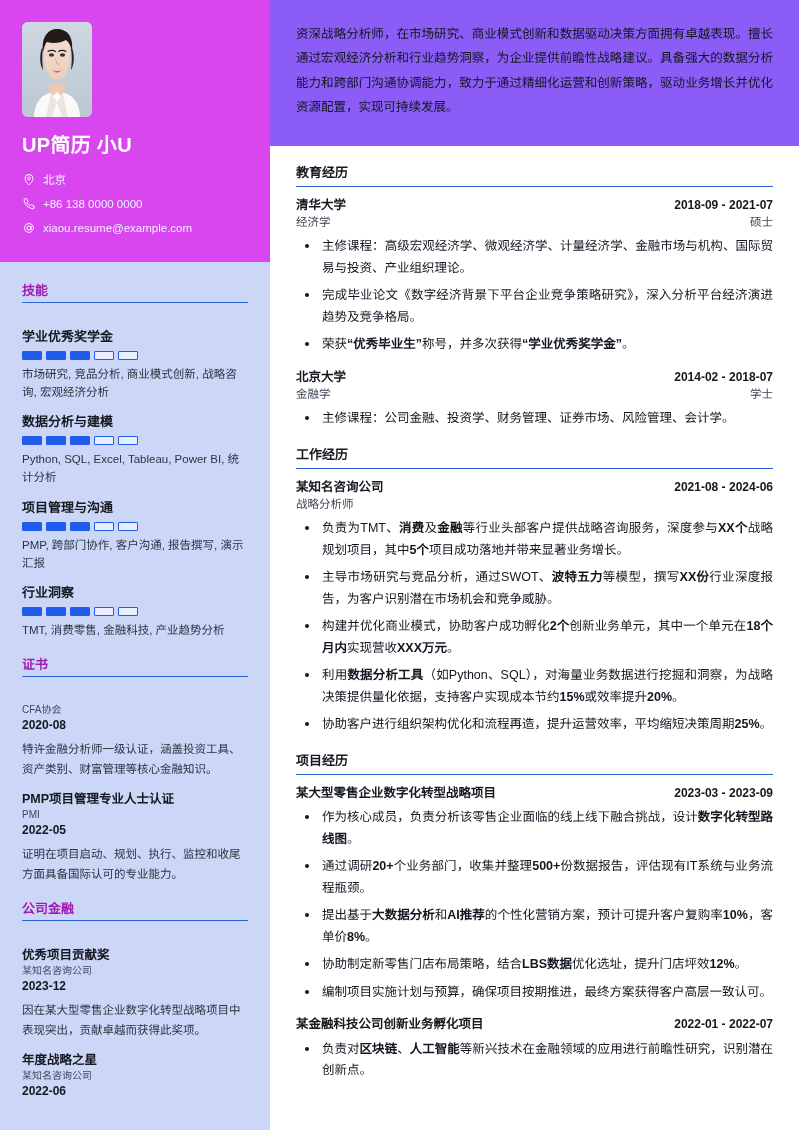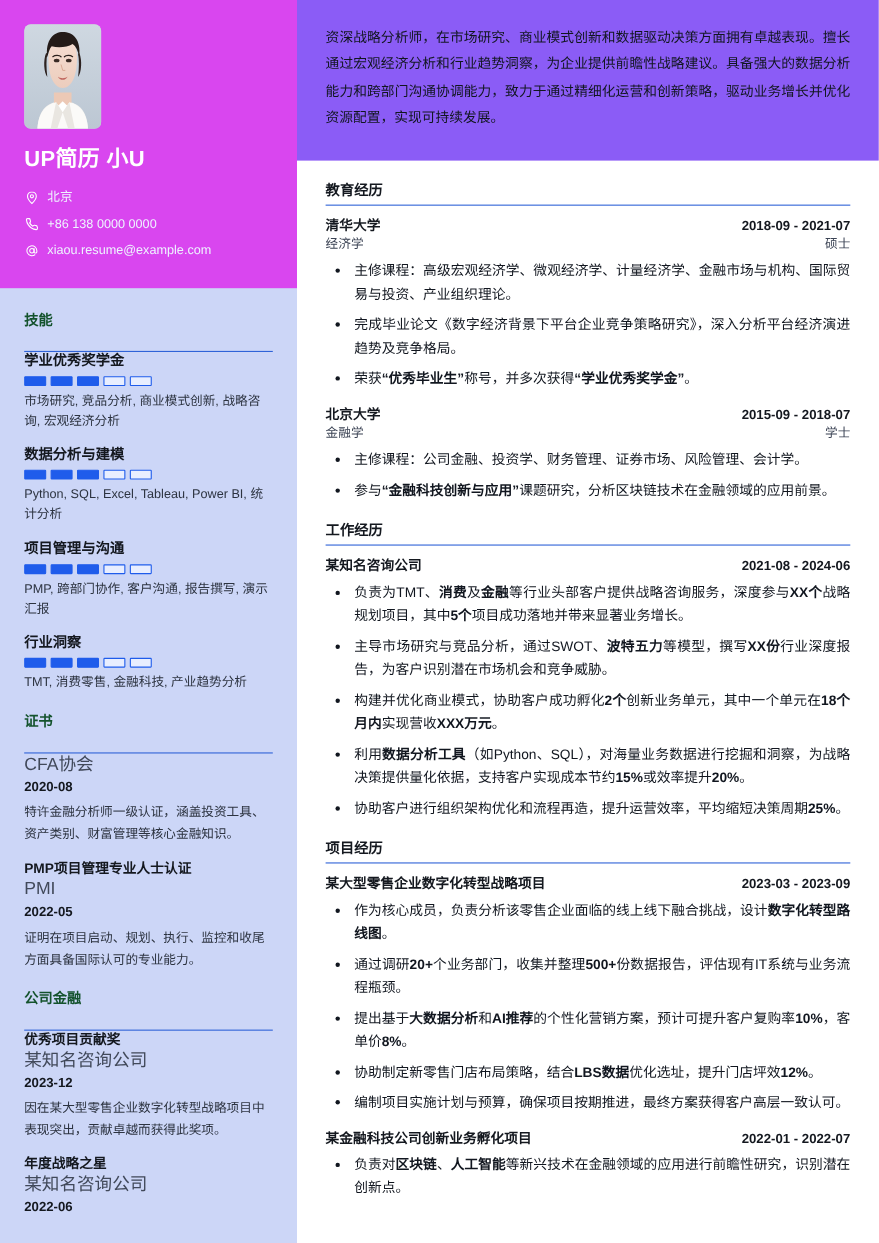--- a/index.html
+++ b/index.html
@@ -65,24 +65,24 @@
     align-items: center;
     justify-content: center;
   }
   .c-icon svg { display: block; }
 
   .sidebar-body { padding: 18px 22px 16px 22px; }
 
   .side-sec-title {
     font-size: 13px;
     font-weight: bold;
-    color: #14532d;
-    padding-bottom: 20px;
+    color: #a21caf;
+    padding-bottom: 3px;
     border-bottom: 1.5px solid #2f63d8;
-    margin-bottom: 0;
+    margin-bottom: 26px;
   }
   .side-sec { margin-bottom: 14px; }
 
   .skill-name {
     font-size: 13px;
     font-weight: bold;
     color: #14181f;
     margin-bottom: 5px;
     line-height: 1.3;
   }
@@ -106,21 +106,21 @@
   }
   .skill-block:last-child .skill-desc { margin-bottom: 4px; }
 
   .item-title {
     font-size: 12.5px;
     font-weight: bold;
     color: #14181f;
     line-height: 1.35;
   }
   .item-org {
-    font-size: 16px;
+    font-size: 10px;
     color: #41495a;
     line-height: 1.4;
   }
   .item-date {
     font-size: 12px;
     font-weight: bold;
     color: #14181f;
     line-height: 1.4;
   }
   .item-desc {
@@ -401,41 +401,41 @@
           <ul class="bullets">
             <li>主修课程：高级宏观经济学、微观经济学、计量经济学、金融市场与机构、国际贸易与投资、产业组织理论。</li>
             <li>完成毕业论文《数字经济背景下平台企业竞争策略研究》，深入分析平台经济演进趋势及竞争格局。</li>
             <li>荣获<b>“优秀毕业生”</b>称号，并多次获得<b>“学业优秀奖学金”</b>。</li>
           </ul>
         </div>
 
         <div class="entry">
           <div class="entry-line">
             <span class="entry-title">北京大学</span>
-            <span class="entry-date">2015-09 - 2018-07</span>
+            <span class="entry-date">2014-02 - 2018-07</span>
           </div>
           <div class="entry-line">
             <span class="entry-sub">金融学</span>
             <span class="entry-degree">学士</span>
           </div>
           <ul class="bullets">
             <li>主修课程：公司金融、投资学、财务管理、证券市场、风险管理、会计学。</li>
-            <li>参与<b>“金融科技创新与应用”</b>课题研究，分析区块链技术在金融领域的应用前景。</li>
           </ul>
         </div>
       </section>
 
       <section class="main-sec">
         <div class="main-sec-title">工作经历</div>
 
         <div class="entry">
           <div class="entry-line">
             <span class="entry-title">某知名咨询公司</span>
             <span class="entry-date">2021-08 - 2024-06</span>
           </div>
+          <div class="entry-sub">战略分析师</div>
           <ul class="bullets">
             <li>负责为TMT、<b>消费</b>及<b>金融</b>等行业头部客户提供战略咨询服务，深度参与<b>XX个</b>战略规划项目，其中<b>5个</b>项目成功落地并带来显著业务增长。</li>
             <li>主导市场研究与竞品分析，通过SWOT、<b>波特五力</b>等模型，撰写<b>XX份</b>行业深度报告，为客户识别潜在市场机会和竞争威胁。</li>
             <li>构建并优化商业模式，协助客户成功孵化<b>2个</b>创新业务单元，其中一个单元在<b>18个月内</b>实现营收<b>XXX万元</b>。</li>
             <li>利用<b>数据分析工具</b>（如Python、SQL），对海量业务数据进行挖掘和洞察，为战略决策提供量化依据，支持客户实现成本节约<b>15%</b>或效率提升<b>20%</b>。</li>
             <li>协助客户进行组织架构优化和流程再造，提升运营效率，平均缩短决策周期<b>25%</b>。</li>
           </ul>
         </div>
       </section>
 

